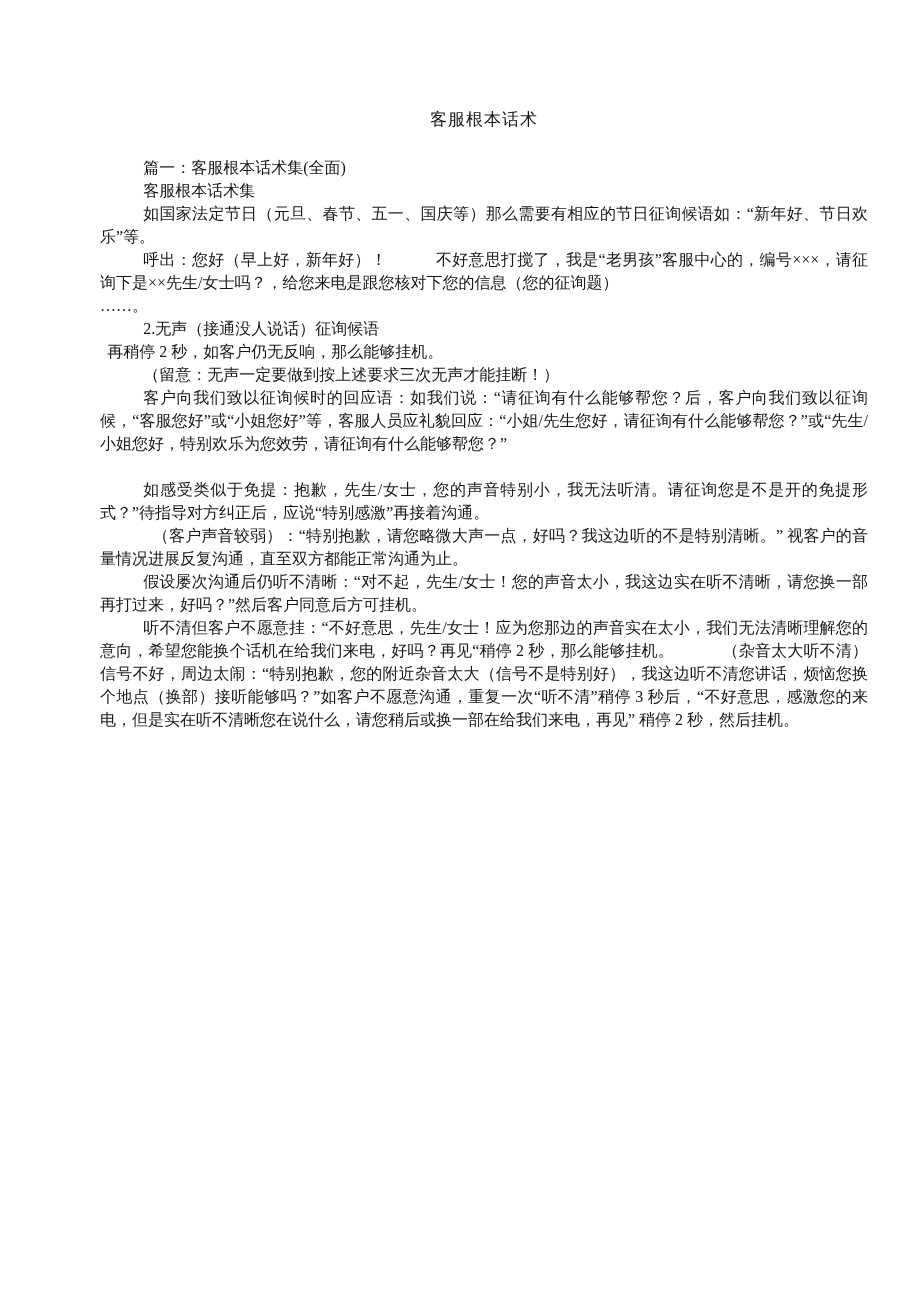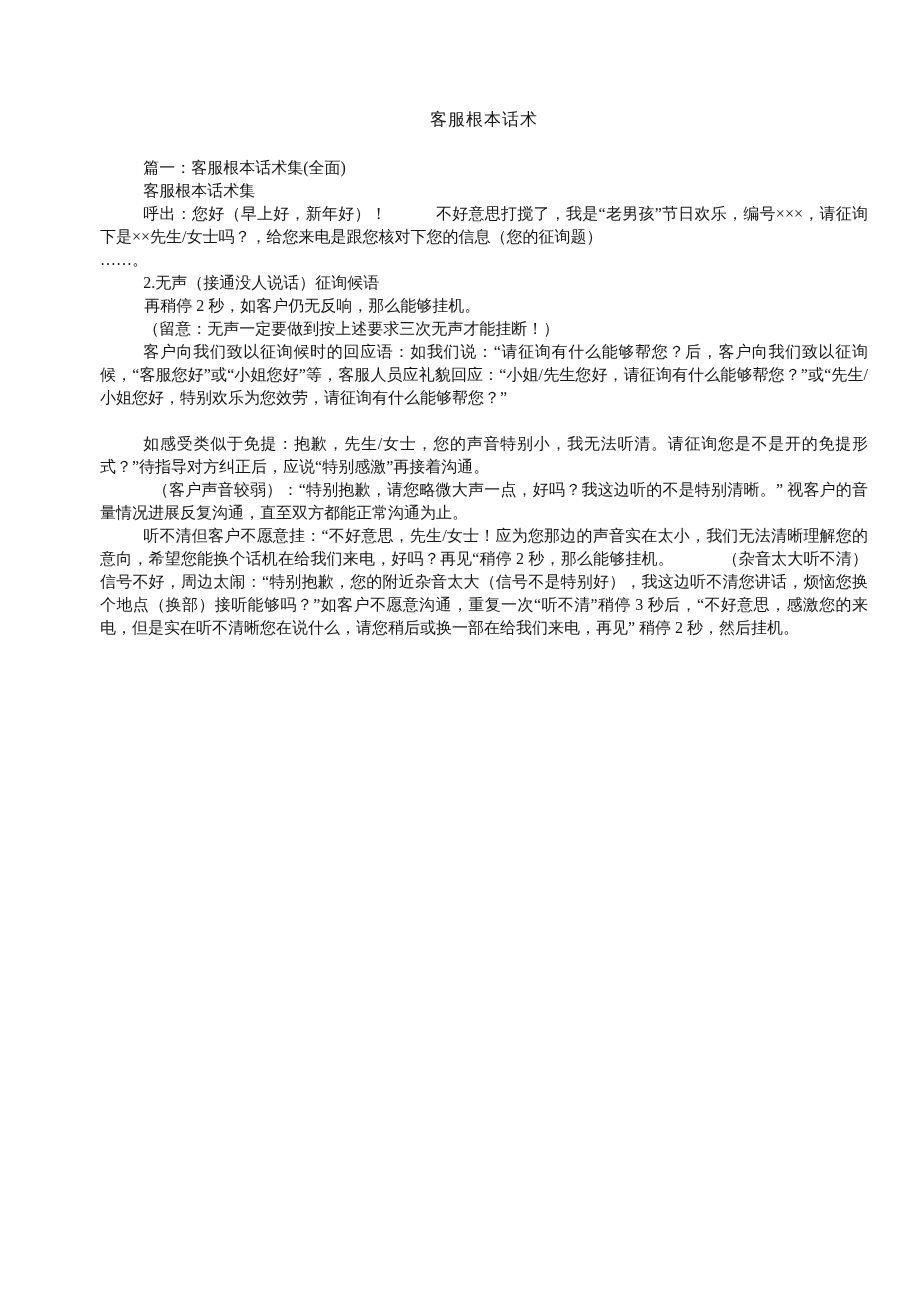--- a/index.html
+++ b/index.html
@@ -31,39 +31,41 @@
     letter-spacing: 1px;
   }
   .para {
     margin: 0;
     text-align: justify;
     text-justify: inter-ideograph;
     text-indent: 2.7em;
     word-break: break-all;
   }
   .para.noindent   { text-indent: 0; }
-  .para.small-indent { text-indent: 0.45em; margin-left: 37px; }
+  .para.small-indent { text-indent: 0.45em; }
   .para.big-indent { text-indent: 3.3em; }
   .blank-line { height: 23px; }
 </style>
 </head>
 <body>
 
 <div class="page">
   <div class="content">
 
     <h1 class="doc-title">客服根本话术</h1>
 
     <p class="para">篇一：客服根本话术集(全面)</p>
     <p class="para">客服根本话术集</p>
-    <p class="para">呼出：您好（早上好，新年好）！　　　不好意思打搅了，我是“老男孩”节日欢乐，编号×××，请征询下是××先生/女士吗？，给您来电是跟您核对下您的信息（您的征询题）</p>
+    <p class="para">如国家法定节日（元旦、春节、五一、国庆等）那么需要有相应的节日征询候语如：“新年好、节日欢乐”等。</p>
+    <p class="para">呼出：您好（早上好，新年好）！　　　不好意思打搅了，我是“老男孩”客服中心的，编号×××，请征询下是××先生/女士吗？，给您来电是跟您核对下您的信息（您的征询题）</p>
     <p class="para noindent">……。</p>
     <p class="para">2.无声（接通没人说话）征询候语</p>
     <p class="para small-indent">再稍停 2 秒，如客户仍无反响，那么能够挂机。</p>
     <p class="para">（留意：无声一定要做到按上述要求三次无声才能挂断！）</p>
     <p class="para">客户向我们致以征询候时的回应语：如我们说：“请征询有什么能够帮您？后，客户向我们致以征询候，“客服您好”或“小姐您好”等，客服人员应礼貌回应：“小姐/先生您好，请征询有什么能够帮您？”或“先生/小姐您好，特别欢乐为您效劳，请征询有什么能够帮您？”</p>
     <div class="blank-line"></div>
     <p class="para">如感受类似于免提：抱歉，先生/女士，您的声音特别小，我无法听清。请征询您是不是开的免提形式？”待指导对方纠正后，应说“特别感激”再接着沟通。</p>
     <p class="para big-indent">（客户声音较弱）：“特别抱歉，请您略微大声一点，好吗？我这边听的不是特别清晰。” 视客户的音量情况进展反复沟通，直至双方都能正常沟通为止。</p>
+    <p class="para">假设屡次沟通后仍听不清晰：“对不起，先生/女士！您的声音太小，我这边实在听不清晰，请您换一部再打过来，好吗？”然后客户同意后方可挂机。</p>
     <p class="para">听不清但客户不愿意挂：“不好意思，先生/女士！应为您那边的声音实在太小，我们无法清晰理解您的意向，希望您能换个话机在给我们来电，好吗？再见“稍停 2 秒，那么能够挂机。　　　（杂音太大听不清）信号不好，周边太闹：“特别抱歉，您的附近杂音太大（信号不是特别好），我这边听不清您讲话，烦恼您换个地点（换部）接听能够吗？”如客户不愿意沟通，重复一次“听不清”稍停 3 秒后，“不好意思，感激您的来电，但是实在听不清晰您在说什么，请您稍后或换一部在给我们来电，再见” 稍停 2 秒，然后挂机。</p>
 
   </div>
 </div>
 
 </body></html>

